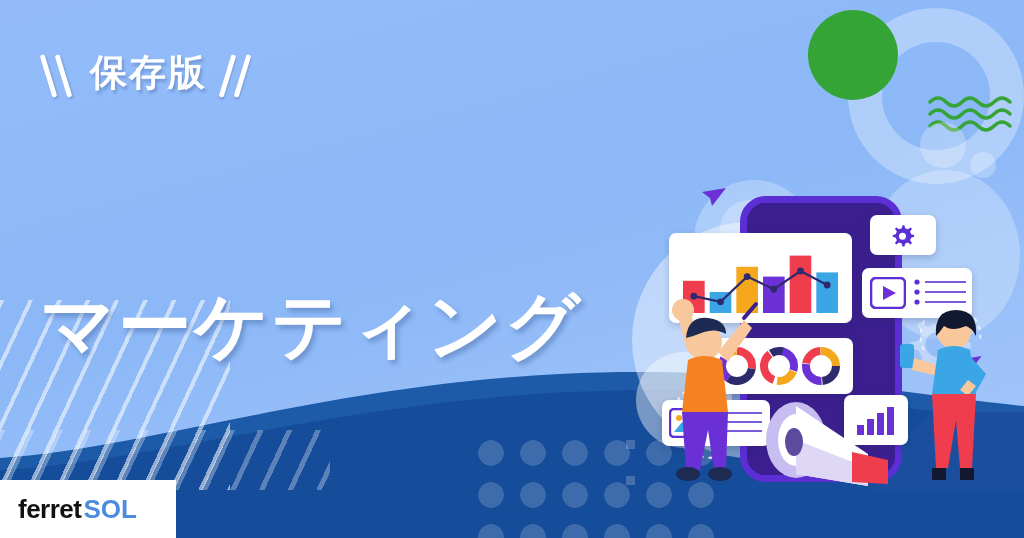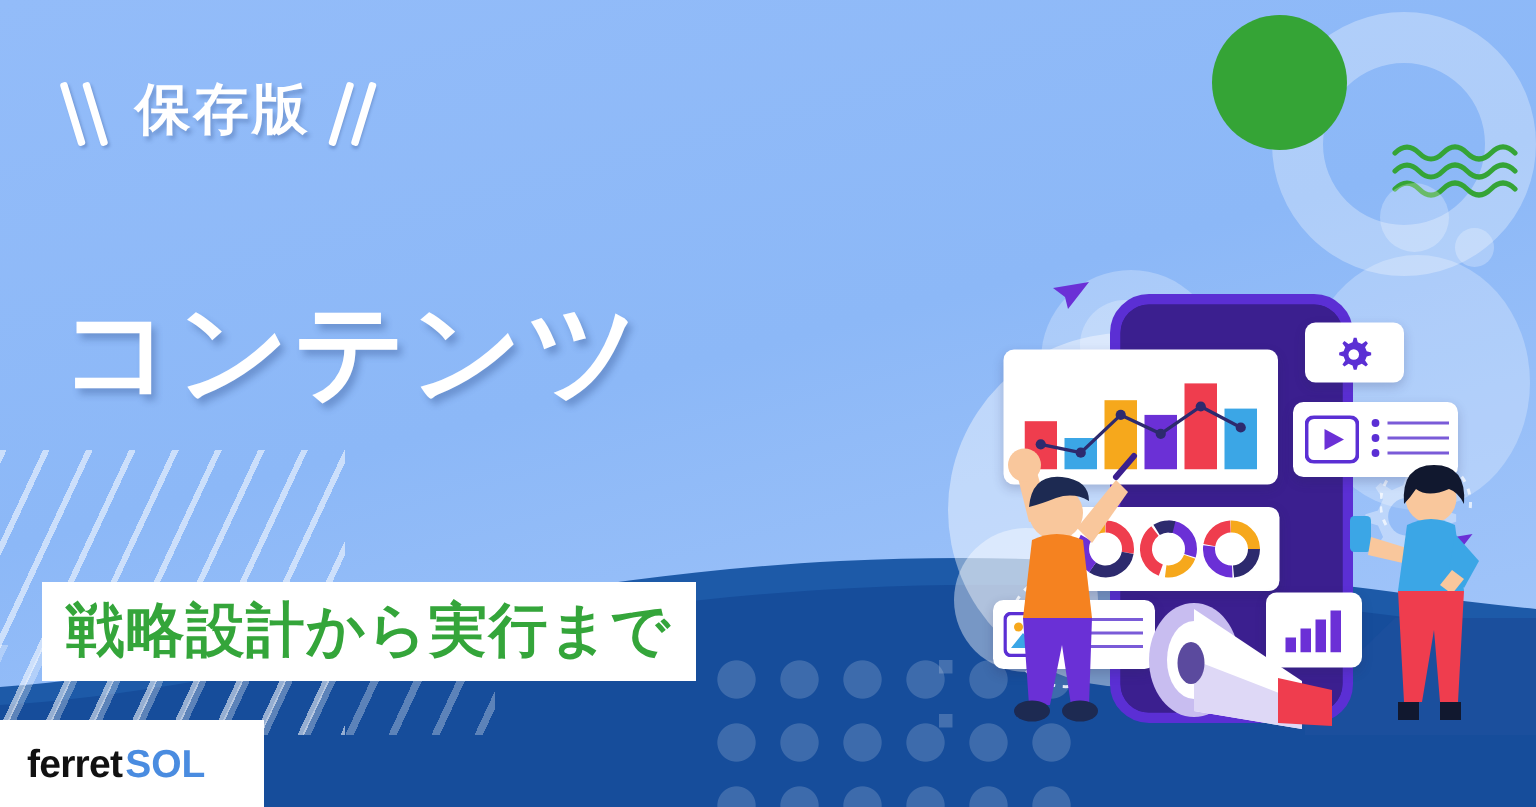--- a/index.html
+++ b/index.html
@@ -105,25 +105,22 @@
           <i></i>
           <i></i>
         </span>
       <span class="badge-text">保存版</span>
       <span class="slash r">
           <i></i>
           <i></i>
         </span>
     </div>
 
-    <div class="big1">コンテンツ</div>
-
-    <div class="subbox">
-      <span>戦略設計から実行まで</span>
-    </div>
+    <div class="big2">マーケティング</div>
+
   </div>
 
   <div class="logobar">
     <span class="logo-ferret">ferret</span>
     <span class="logo-sol">SOL</span>
   </div>
 
   <div class="illu">
 
     <div class="blob" style="left:12px;top:222px;width:236px;height:236px;"></div>

